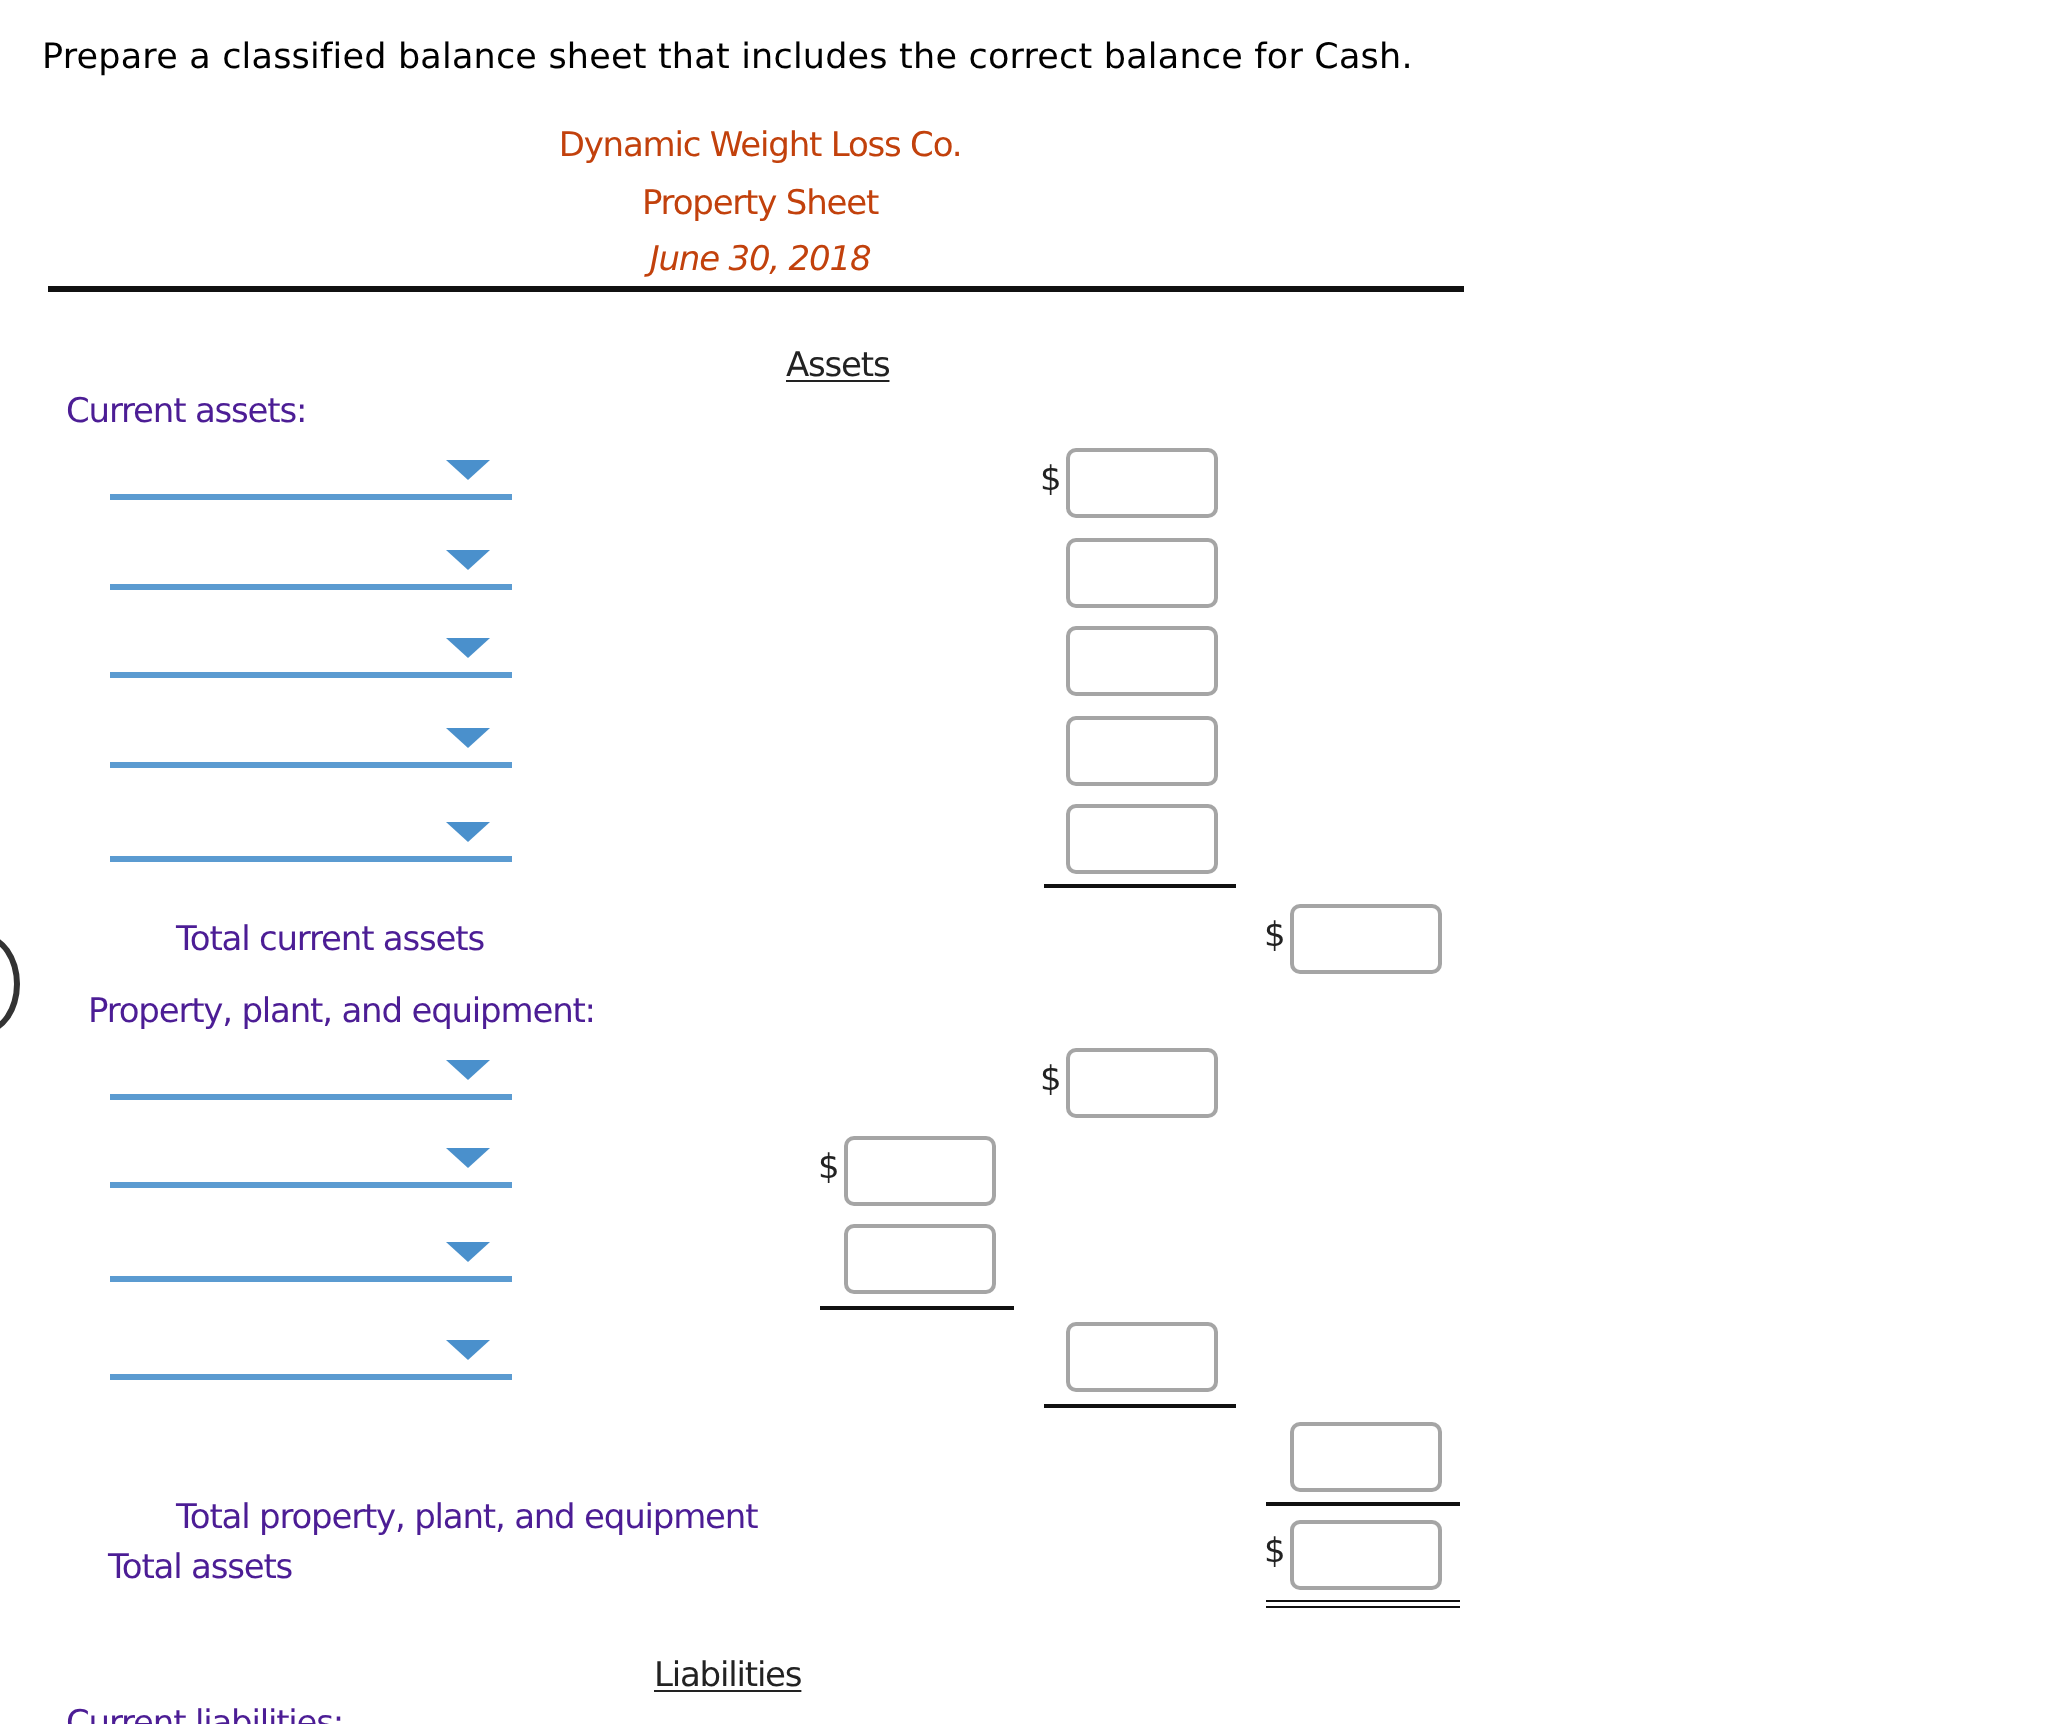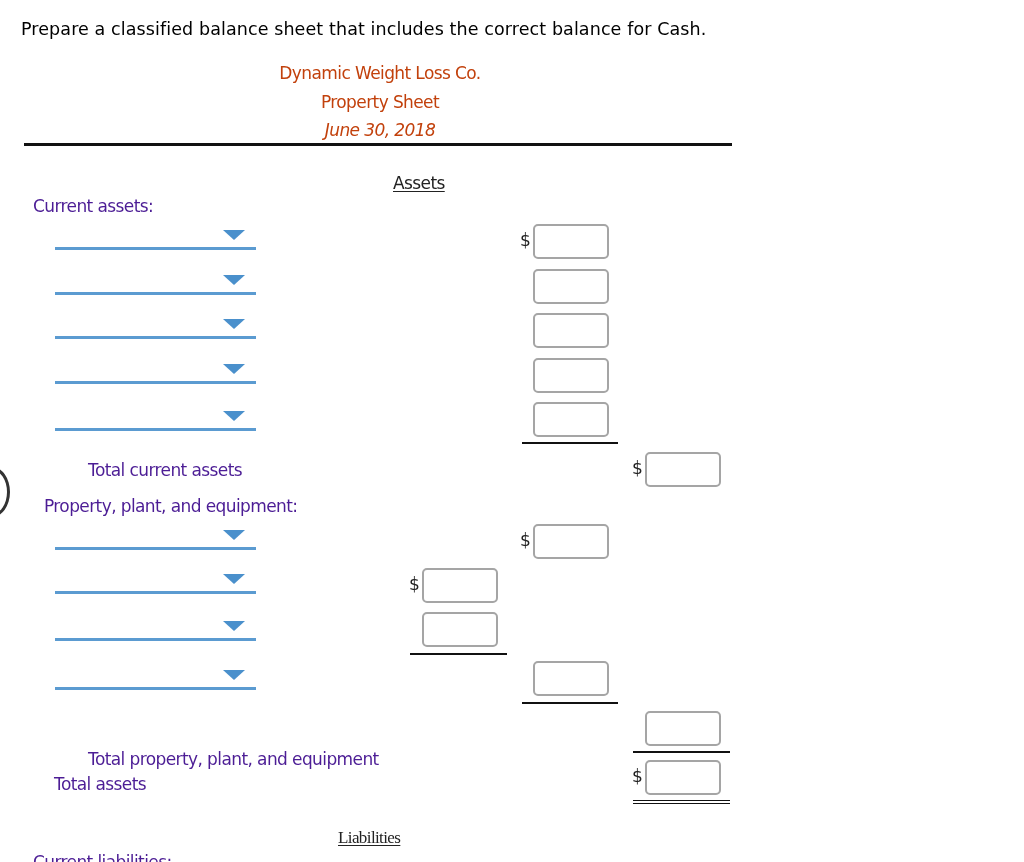--- a/index.html
+++ b/index.html
@@ -168,14 +168,14 @@
 
 <div class="abs label" style="left:88px; top:701px;margin-top:48px;">Total property, plant, and equipment</div>
 <input class="abs amount" style="left: 645px; top: 711px;" type="text" value="">
 <div class="abs rule-single" style="left:633px; top:751px; width:97px;"></div>
 
 <div class="abs label" style="left:26px; top:774px;margin-left:28px;">Total assets</div>
 <span class="abs dollar" style="left:632px; top:766px;">$</span>
 <input class="abs amount" style="left: 645px; top: 760px;" type="text" value="">
 <div class="abs rule-double" style="left:633px; top:800px; width:97px;"></div>
 
-<div class="abs section-heading" style="left:338px; top:828px;font-family:Liberation Serif, serif;">Liabilities</div>
+<div class="abs section-heading" style="left:327px; top:828px;">Liabilities</div>
 <div class="abs label" style="left:33px; top:852px;">Current liabilities:</div>
 
 </body></html>

